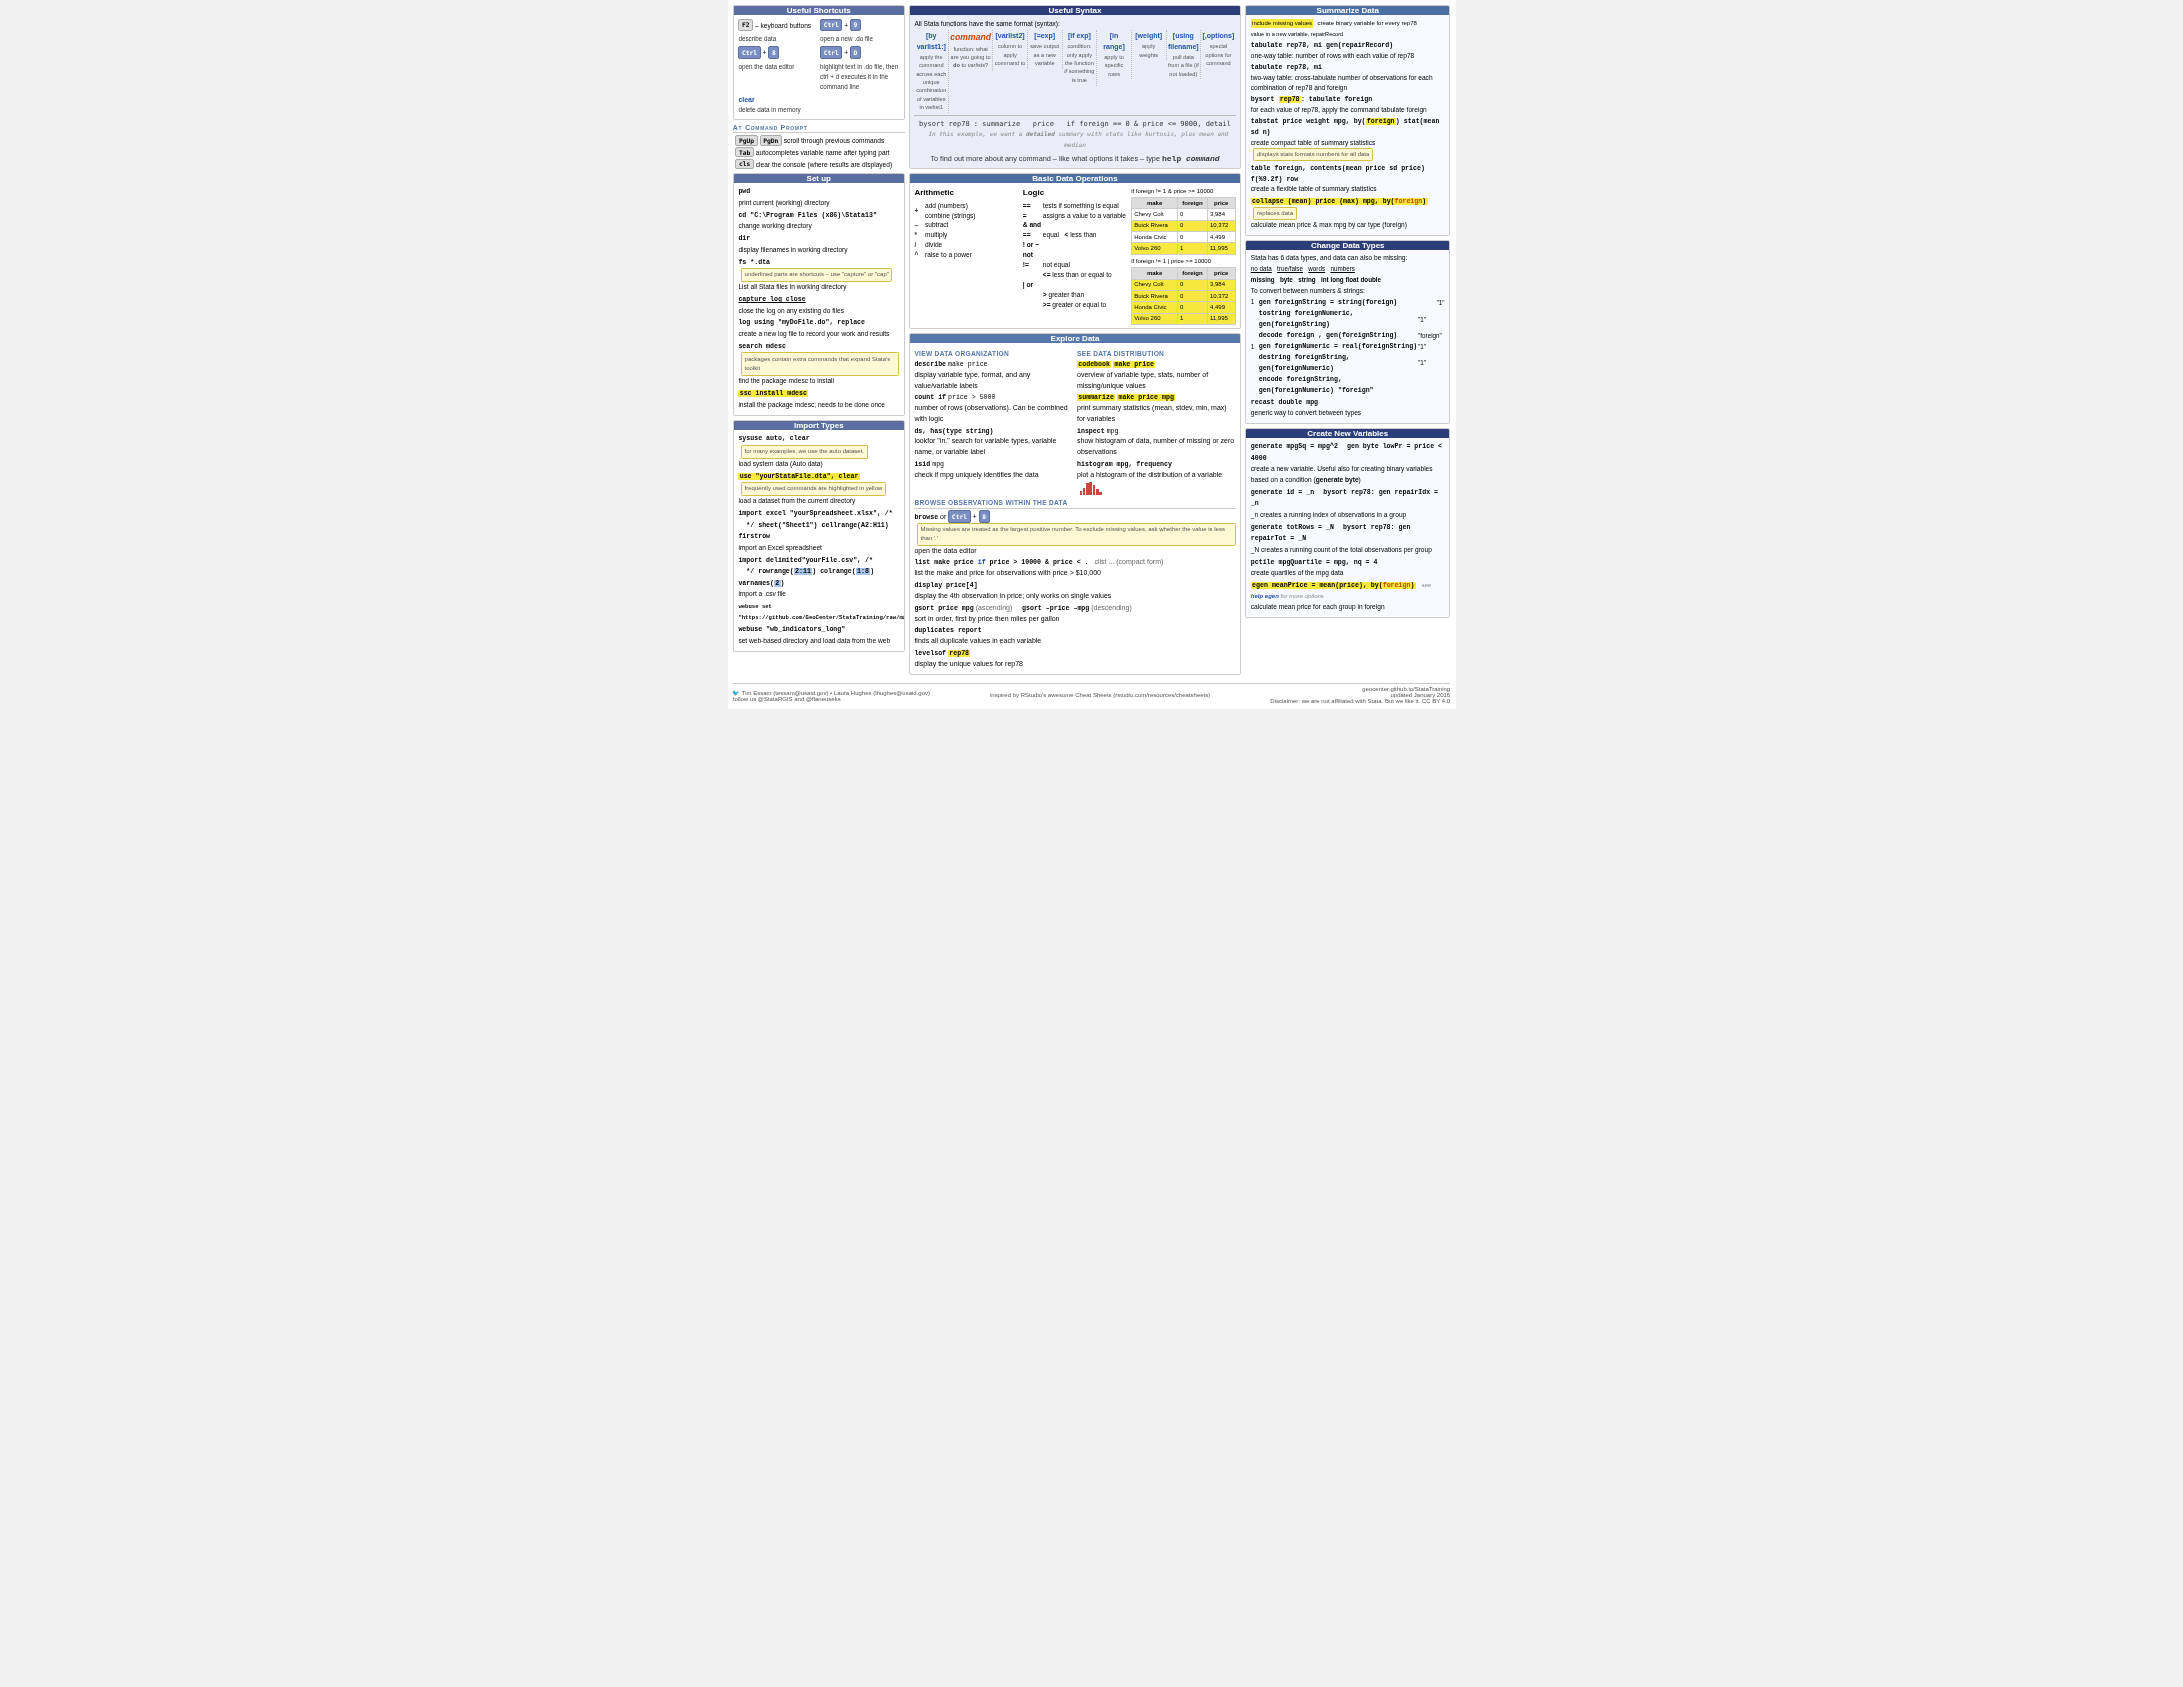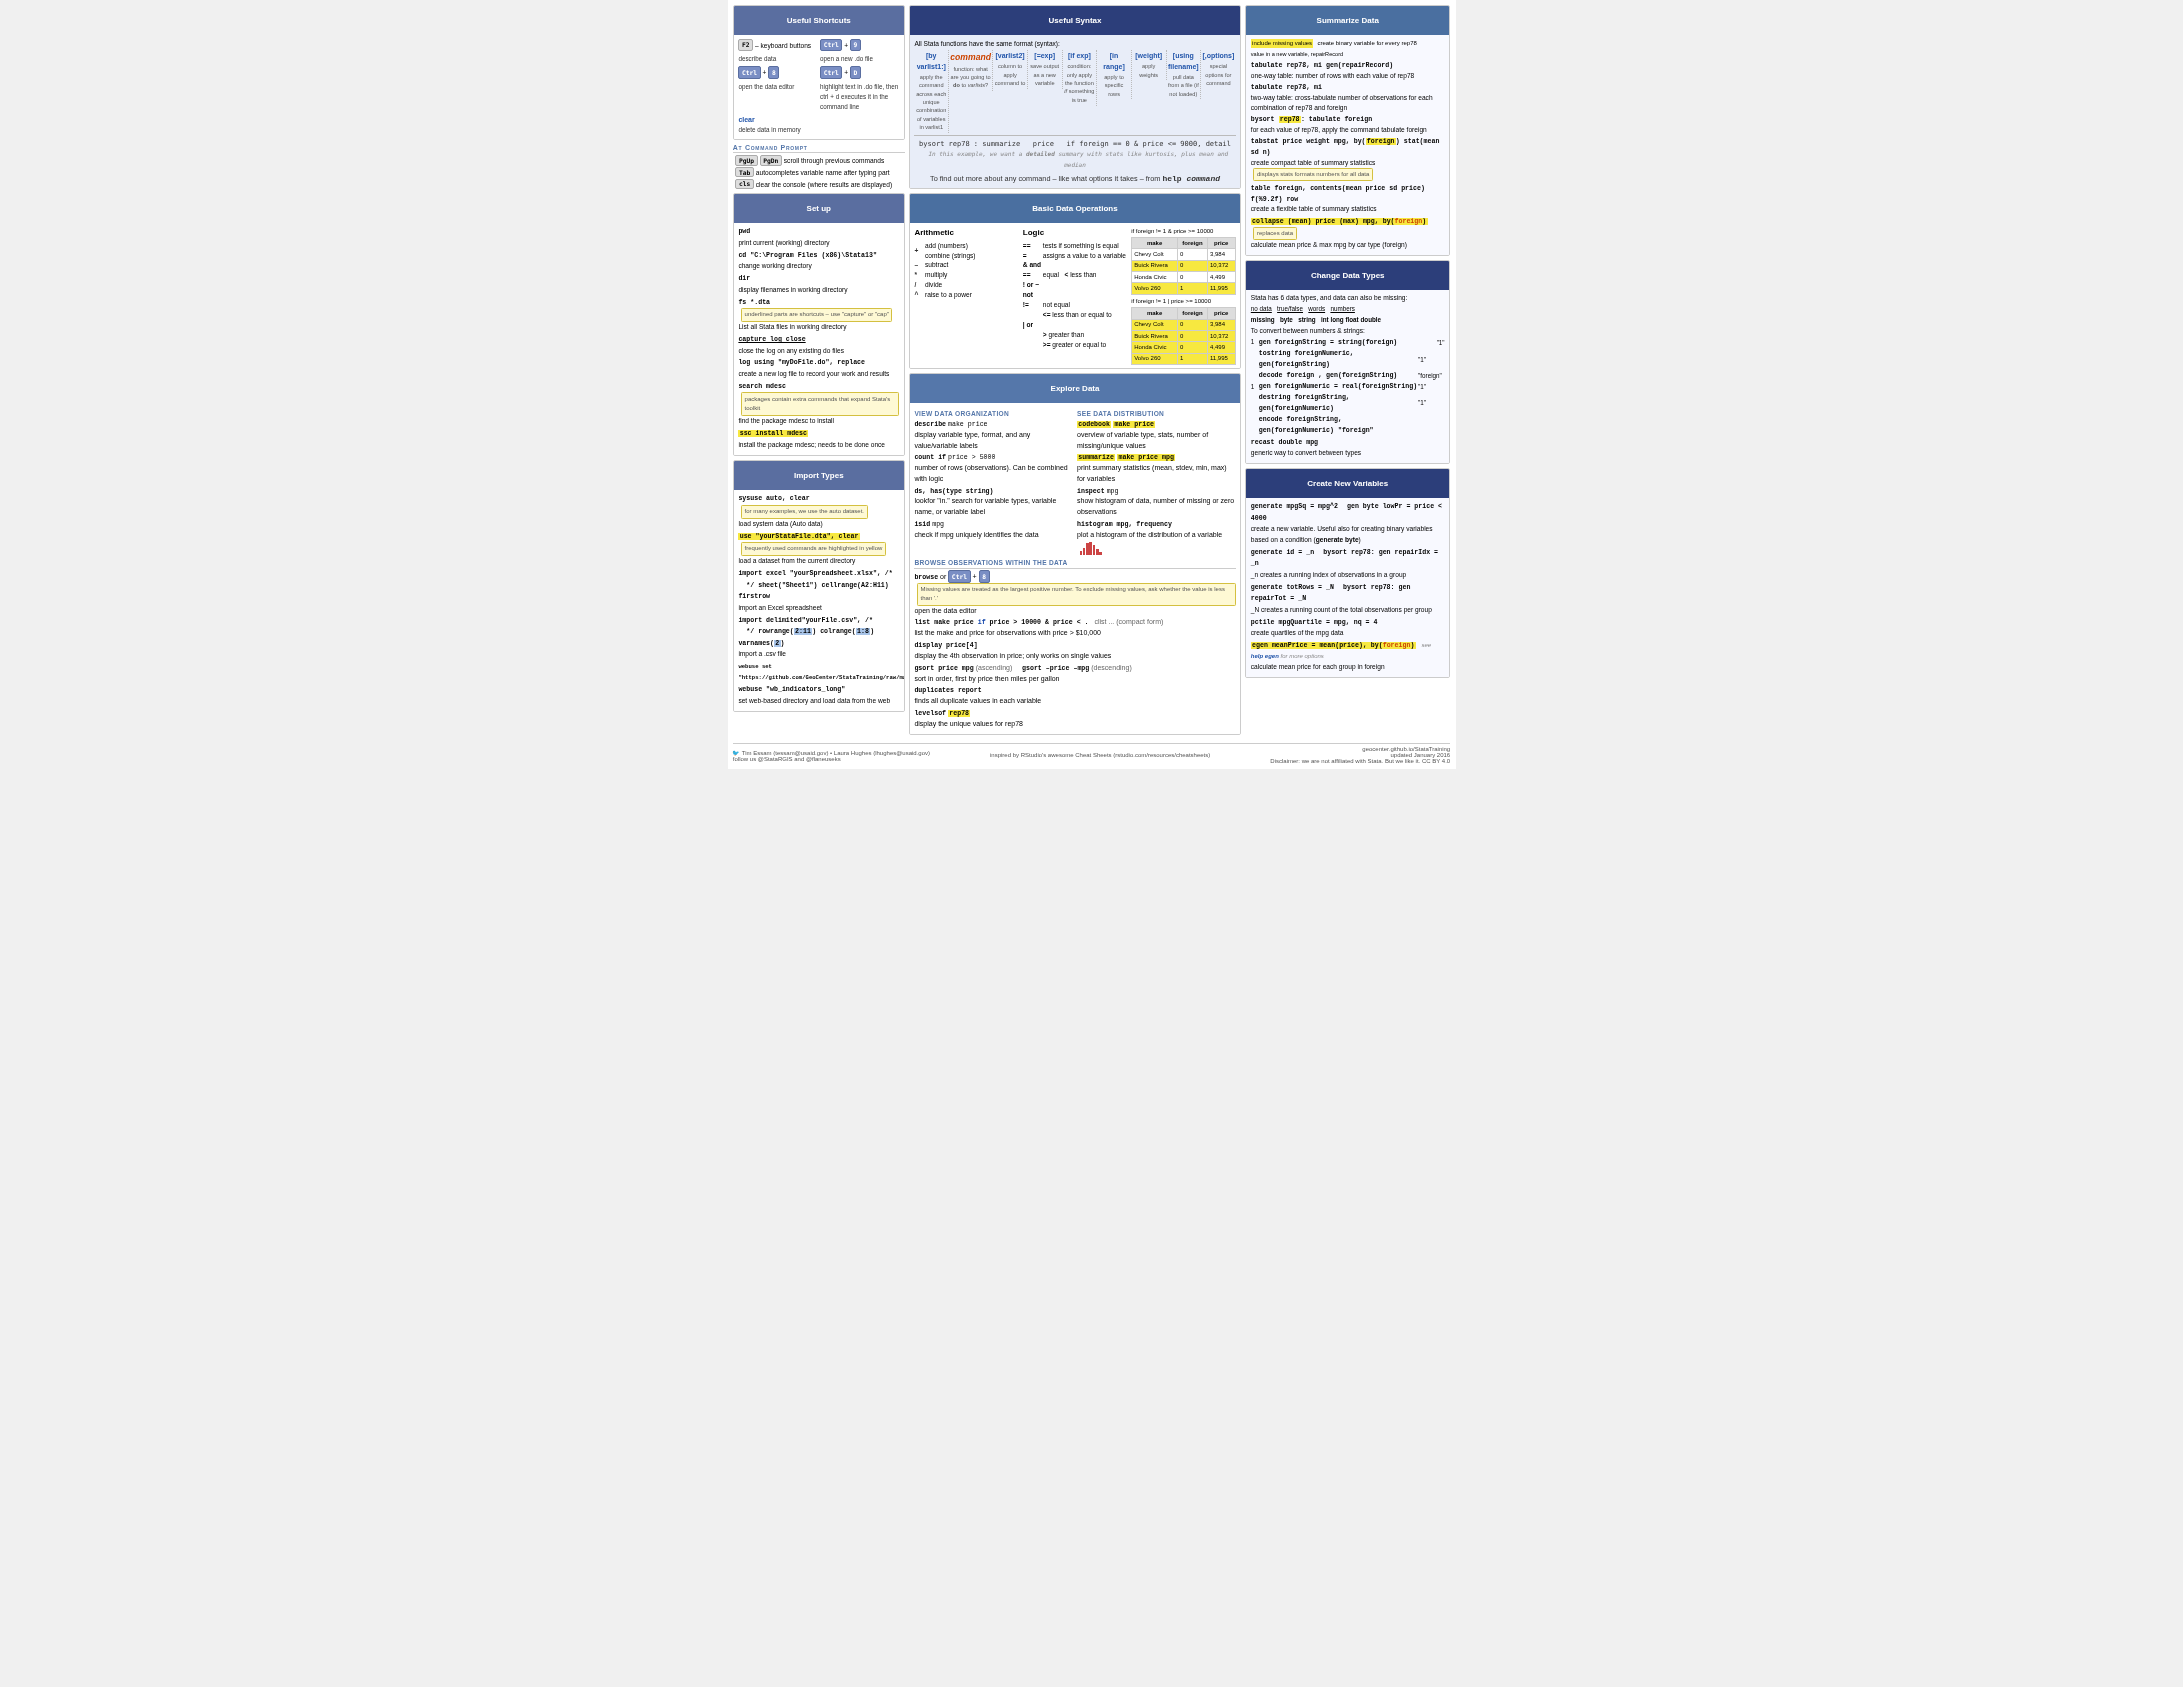--- a/index.html
+++ b/index.html
@@ -63,21 +63,21 @@
       border: 0.7px solid #ccc;
       margin-bottom: 4px;
       border-radius: 2px;
       overflow: hidden;
     }
     .section-header {
       background: #5a6ea0;
       color: #fff;
       font-weight: bold;
       text-align: center;
-      padding: 10px 4px;
+      padding: 0 4px;
       font-size: 8px;
     }
     .section-header.dark-blue {
       background: #2c3e7a;
     }
     .section-header.medium-blue {
       background: #4a6fa0;
     }
     .section-header.steel-blue {
       background: #5577aa;
@@ -444,21 +444,21 @@
             <div class="syn-cell">
               <div class="label bold blue-text">[,options]</div>
               <div class="desc">special options for command</div>
             </div>
           </div>
           <div class="example-row" style="font-family:monospace; font-size:7px; margin-bottom:2px;">
             <span>bysort rep78 :  summarize &nbsp; price &nbsp; if foreign == 0 &amp; price &lt;= 9000, detail</span>
             <span class="inline-note" style="margin-left:6.6px;">In this example, we want a <span class="italic bold">detailed</span> summary with stats like kurtosis, plus mean and median</span>
           </div>
           <div class="help-note">
-            <span>To find out more about any command – like what options it takes – from </span>
+            <span>To find out more about any command – like what options it takes – type </span>
             <span class="bold code" style="font-size:8px;margin-top:22px;">help <span class="italic">command</span></span>
           </div>
         </div>
       </div>
 
       <div class="section-box">
         <div class="section-header medium-blue">Basic Data Operations</div>
         <div class="section-body">
           <div class="two-col">
 

